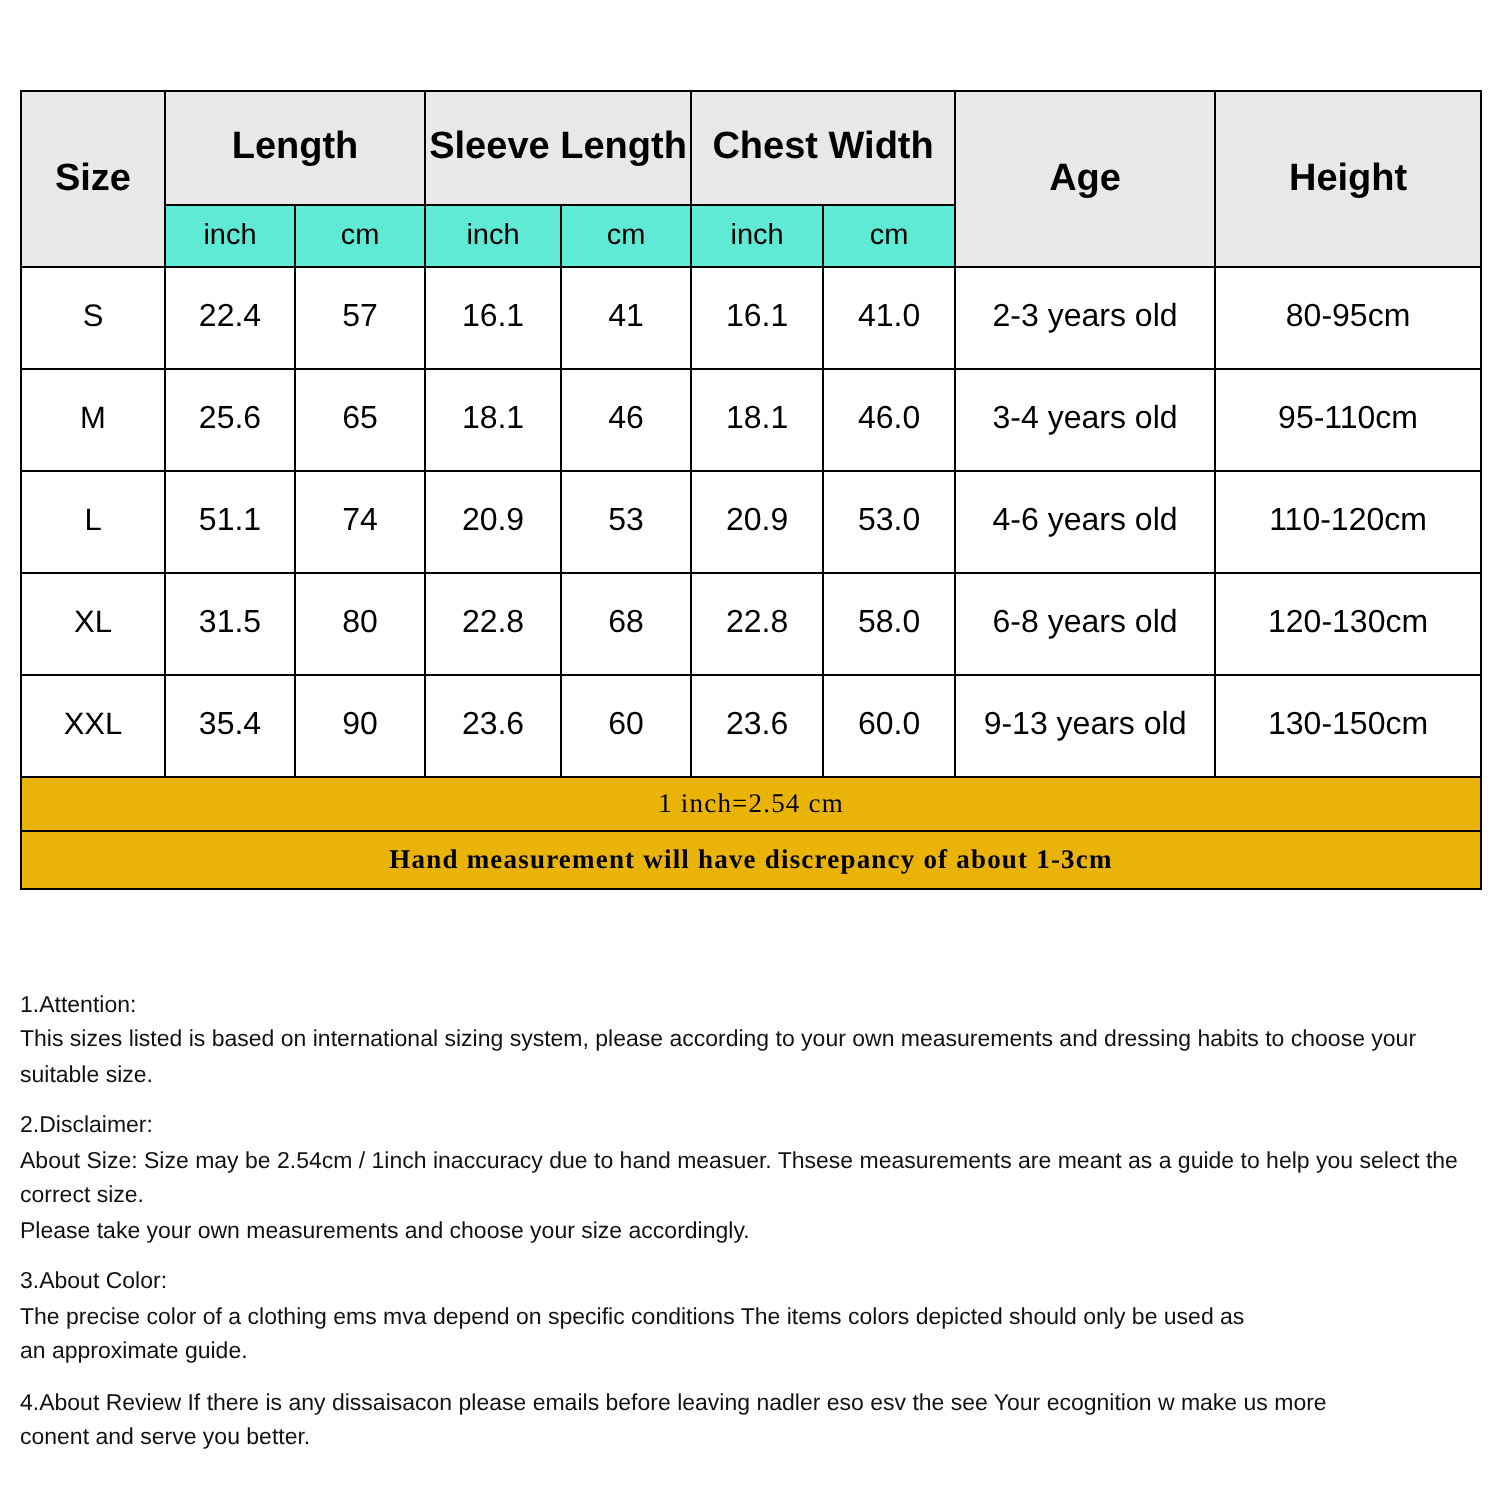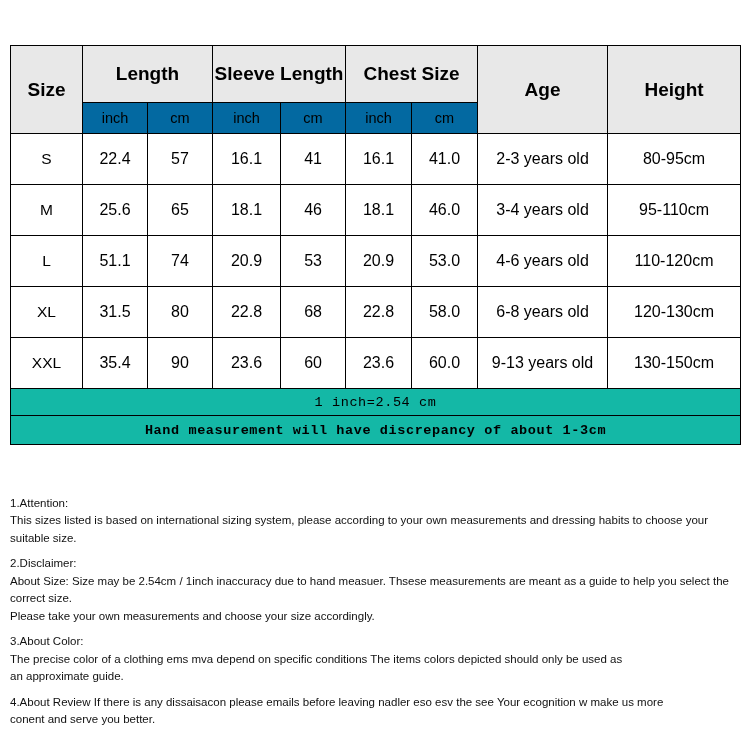--- a/index.html
+++ b/index.html
@@ -49,37 +49,37 @@
     height: 56px;
     font-size: 19px;
     font-weight: bold;
     background: #e8e8e8;
     line-height: 1.15;
   }
   tr.unit-row td {
     height: 30px;
     font-size: 14.5px;
     font-weight: normal;
-    background: #0369a1;
+    background: #5eead4;
     margin-top: 41px;
   }
   tr.data-row td {
     height: 50px;
     font-size: 16px;
     background: #ffffff;
   }
   tr.data-row td.sz {
     font-size: 15.5px;
   }
   tr.note-row td {
     height: 26px;
     font-size: 13.5px;
-    font-family: Liberation Mono, monospace;
+    font-family: Liberation Serif, serif;
     letter-spacing: 0.6px;
-    background: #14b8a6;
+    background: #eab308;
   }
   tr.note-row.second td {
     height: 28px;
     font-size: 13.5px;
     font-weight: bold;
   }
   .col-size { width: 72px; }
   .col-len-in { width: 65px; }
   .col-len-cm { width: 65px; }
   .col-slv-in { width: 68px; }
@@ -121,21 +121,21 @@
         <col class="col-chest-in">
         <col class="col-chest-cm">
         <col class="col-age">
         <col class="col-height">
       </colgroup>
       <tbody>
         <tr class="head-row">
           <th rowspan="2">Size</th>
           <th colspan="2">Length</th>
           <th colspan="2">Sleeve Length</th>
-          <th colspan="2">Chest Size</th>
+          <th colspan="2">Chest Width</th>
           <th rowspan="2">Age</th>
           <th rowspan="2">Height</th>
         </tr>
         <tr class="unit-row">
           <td>inch</td>
           <td>cm</td>
           <td>inch</td>
           <td>cm</td>
           <td>inch</td>
           <td>cm</td>

